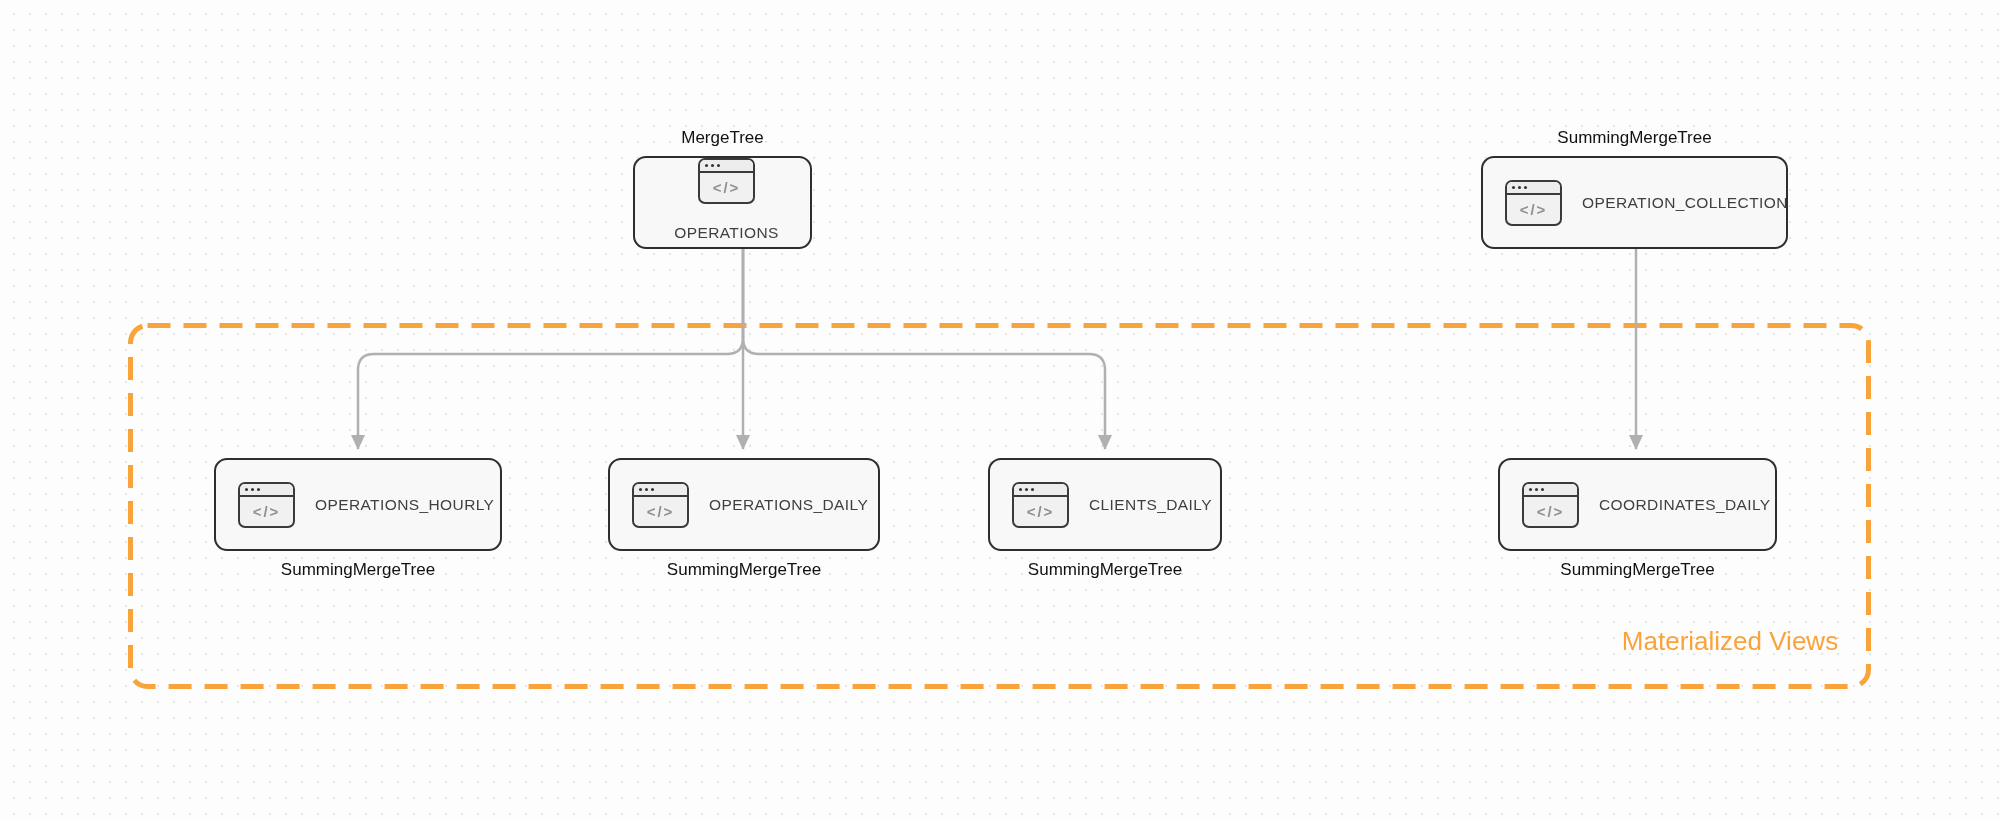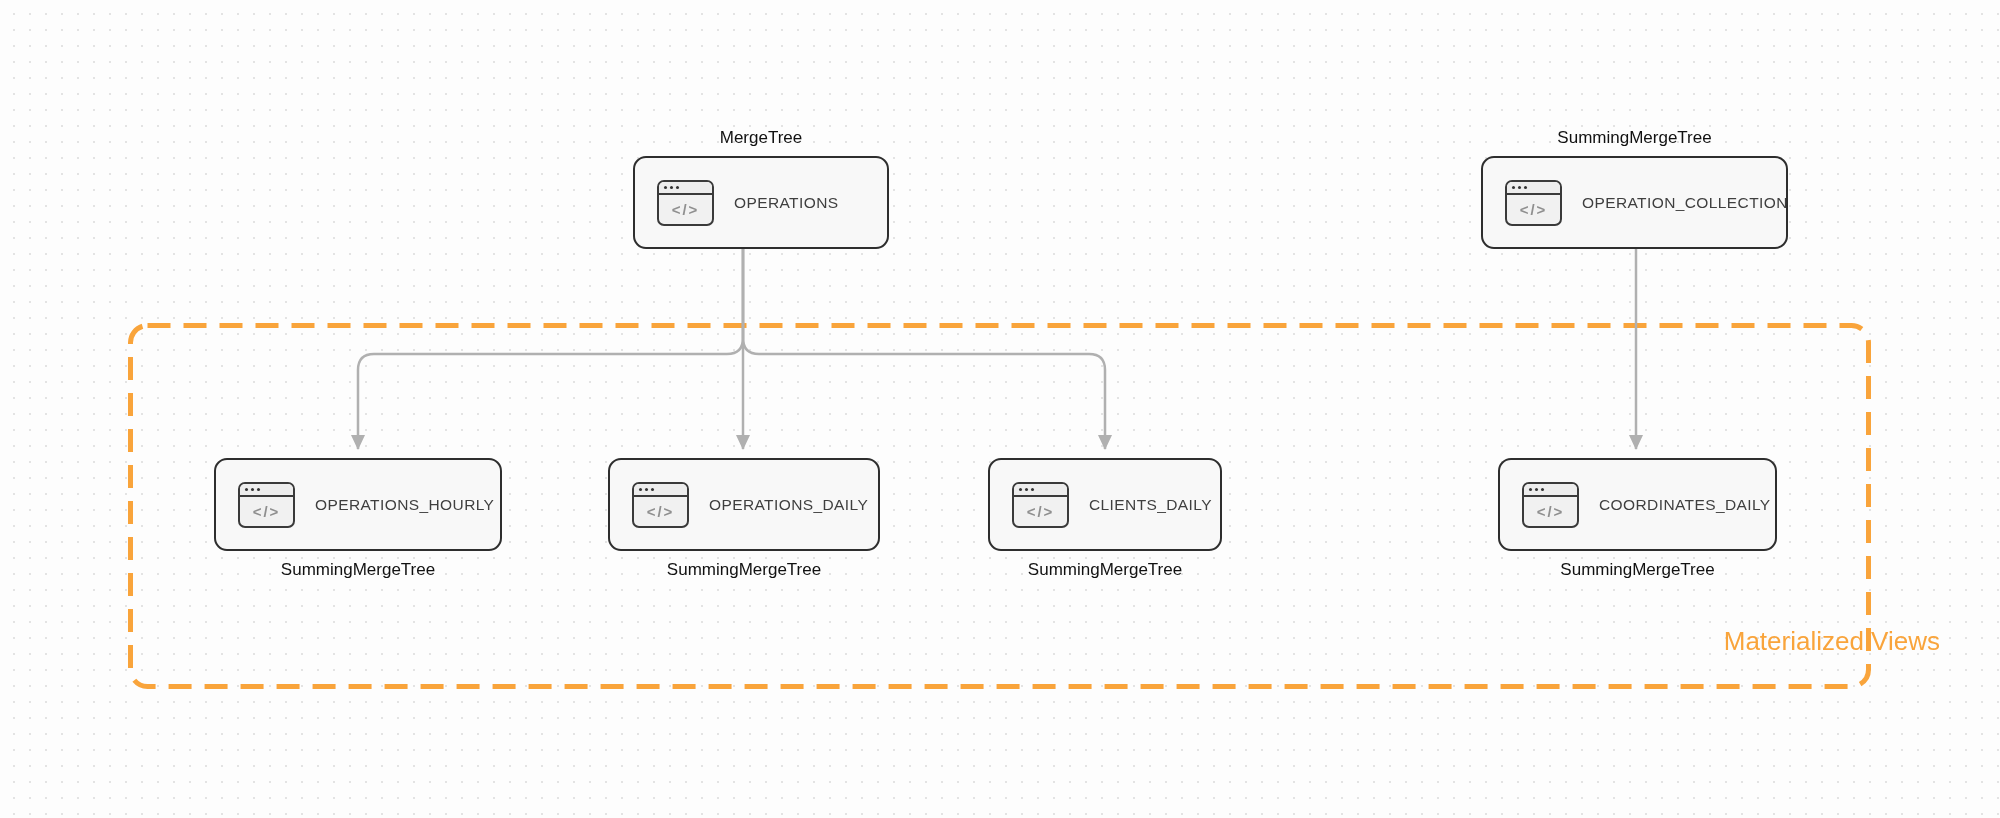--- a/index.html
+++ b/index.html
@@ -93,21 +93,21 @@
     font-size: 15.5px;
     color: #3F3F3F;
     letter-spacing: 0.4px;
     white-space: nowrap;
   }
   .group-label {
     position: absolute;
     left: 1520px;
     top: 626px;
     width: 420px;
-    text-align: right;
+    text-align: center;
     font-size: 26px;
     font-weight: 500;
     color: #F9A43B;
     white-space: nowrap;
   }
 </style>
 </head>
 <body>
 
 <div class="canvas">
@@ -120,21 +120,21 @@
     </defs>
 
     <rect x="130.5" y="325.5" width="1738" height="361" rx="17" fill="none" stroke="#F9A43B" stroke-width="5" stroke-dasharray="23 13"></rect>
 
     <path d="M 743 249 L 743 338 Q 743 354 727 354 L 374 354 Q 358 354 358 370 L 358 449" fill="none" stroke="#B0B0B0" stroke-width="2.5" marker-end="url(#arrowhead)"></path>
     <path d="M 743 249 L 743 449" fill="none" stroke="#B0B0B0" stroke-width="2.5" marker-end="url(#arrowhead)"></path>
     <path d="M 743 249 L 743 338 Q 743 354 759 354 L 1089 354 Q 1105 354 1105 370 L 1105 449" fill="none" stroke="#B0B0B0" stroke-width="2.5" marker-end="url(#arrowhead)"></path>
     <path d="M 1636 249 L 1636 449" fill="none" stroke="#B0B0B0" stroke-width="2.5" marker-end="url(#arrowhead)"></path>
   </svg>
 
-  <div class="node" style="left:633px; top:156px; width:256px;">
+  <div class="node" style="left:633px; top:156px; width:179px;flex-direction:column;">
     <div class="engine-label above">MergeTree</div>
     <div class="win-icon">
       <div class="win-top">
         <span class="win-dot"></span>
         <span class="win-dot"></span>
         <span class="win-dot"></span>
       </div>
       <div class="win-body">&lt;/&gt;</div>
     </div>
     <div class="node-name">OPERATIONS</div>

